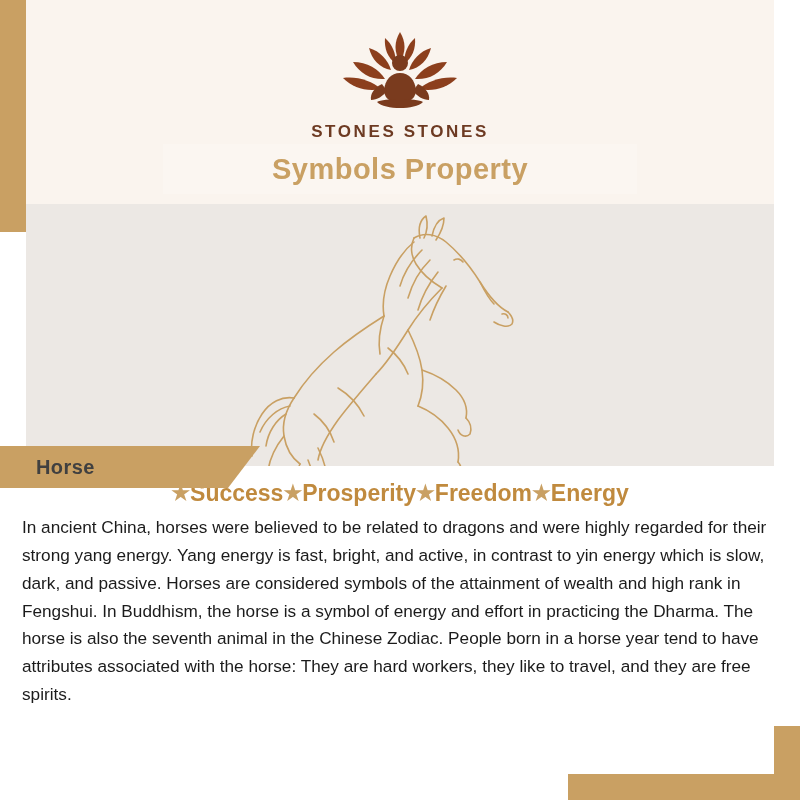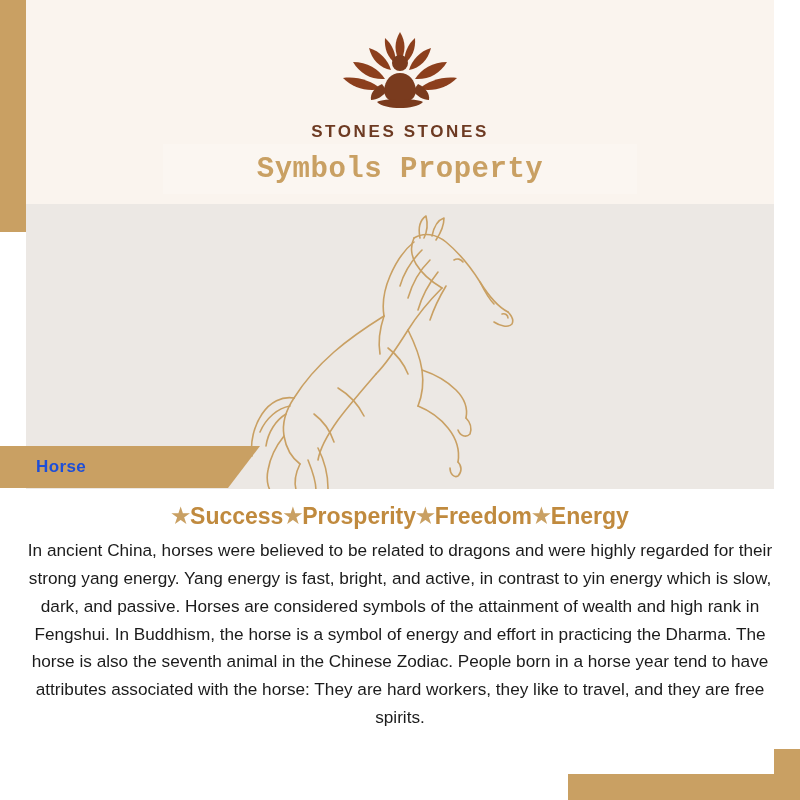--- a/index.html
+++ b/index.html
@@ -97,21 +97,21 @@
     z-index: 7;
     display: flex;
     align-items: center;
     justify-content: center;
   }
   .title-text {
     font-size: 29px;
     font-weight: bold;
     color: #c9a063;
     letter-spacing: 0.5px;
-    font-family: Liberation Mono, monospace;
+    font-family: Liberation Sans, sans-serif;
   }
 
   
   .image-panel {
     position: absolute;
     left: 26px; top: 204px;
     width: 748px; height: 290px;
     background: #ece8e4;
     z-index: 3;
     overflow: hidden;
@@ -140,30 +140,30 @@
     left: 228px; top: 0;
     width: 0; height: 0;
     border-top: 42px solid #c9a063;
     border-right: 32px solid transparent;
   }
   .label-tab-text {
     position: absolute;
     left: 36px; top: 0;
     height: 42px;
     line-height: 42px;
-    font-size: 17px;
-    font-weight: bold;
-    color: #1d4ed8;
+    font-size: 20px;
+    font-weight: bold;
+    color: #404040;
     letter-spacing: 0.4px;
   }
 
   
   .content {
     position: absolute;
-    left: 0; top: 489px;
+    left: 0; top: 466px;
     width: 800px;
     height: 260px;
     background: #ffffff;
     z-index: 5;
   }
   .keywords {
     margin-top: 14px;
     text-align: center;
     font-size: 23px;
     font-weight: bold;
@@ -174,21 +174,21 @@
   .keywords .star {
     color: #c9a063;
     font-size: 21px;
     vertical-align: 1px;
   }
   .body-text {
     margin: 7px 22px 0 22px;
     font-size: 17.2px;
     line-height: 1.62;
     color: #1b1b1b;
-    text-align: center;
+    text-align: left;
     font-family: "Liberation Sans", sans-serif;
   }
 </style>
 </head>
 <body>
 
 <div class="page">
 
   <div class="corner corner-tl"></div>
   <div class="corner corner-tl-h"></div>

